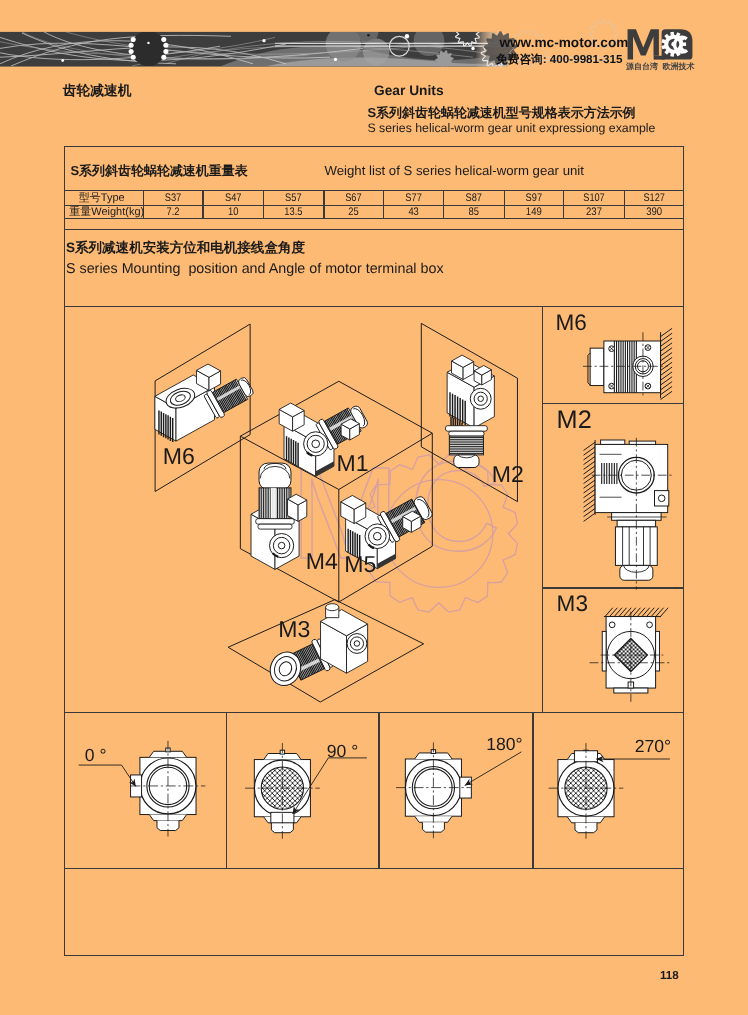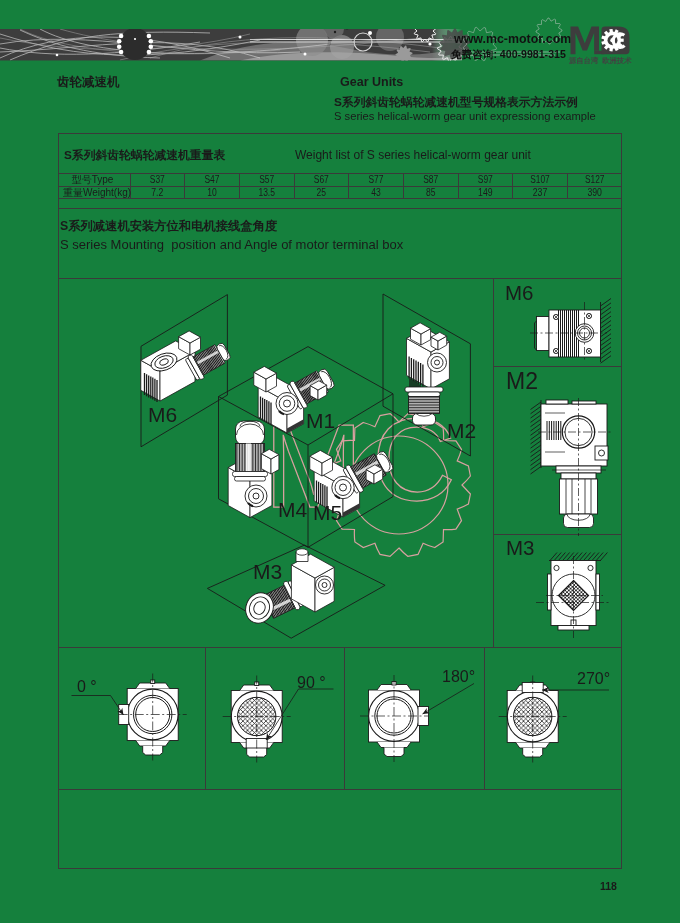--- a/index.html
+++ b/index.html
@@ -1,16 +1,16 @@
 <!DOCTYPE html>
 <html><head>
 <meta charset="utf-8">
 <style>
 html,body{margin:0;padding:0;background:#fff;}
-#page{position:relative;width:680px;height:923px;overflow:hidden;background:#15803d;font-family:"Liberation Sans",sans-serif;}
+#page{position:relative;width:680px;height:923px;overflow:hidden;background:#fdba74;font-family:"Liberation Sans",sans-serif;}
 svg text{font-family:"Liberation Sans",sans-serif;}
 </style>
 </head>
 <body>
 <div id="page">
 <svg width="680" height="923" viewBox="0 0 680 923">
 <defs>
   <linearGradient id="bfade" x1="0" y1="0" x2="1" y2="0">
     <stop offset="0" stop-color="#3d3d3d"></stop>
     <stop offset="0.935" stop-color="#3d3d3d"></stop>

